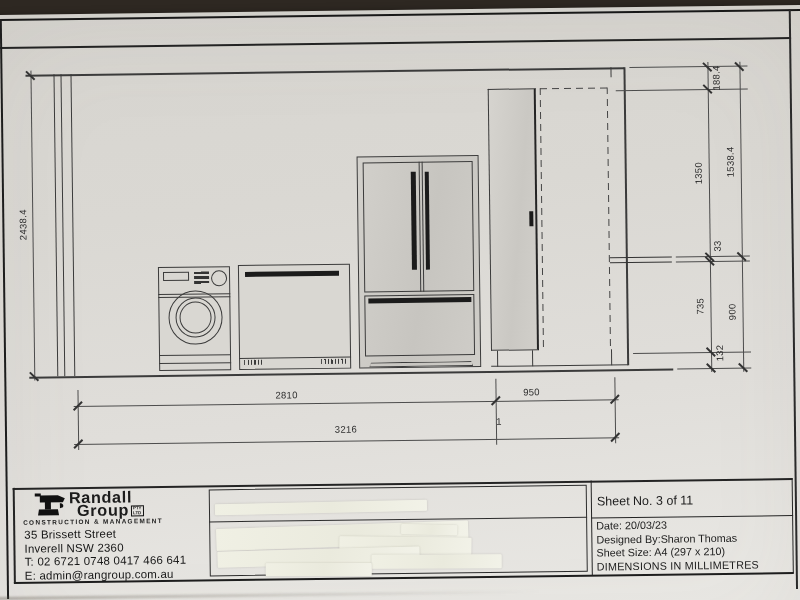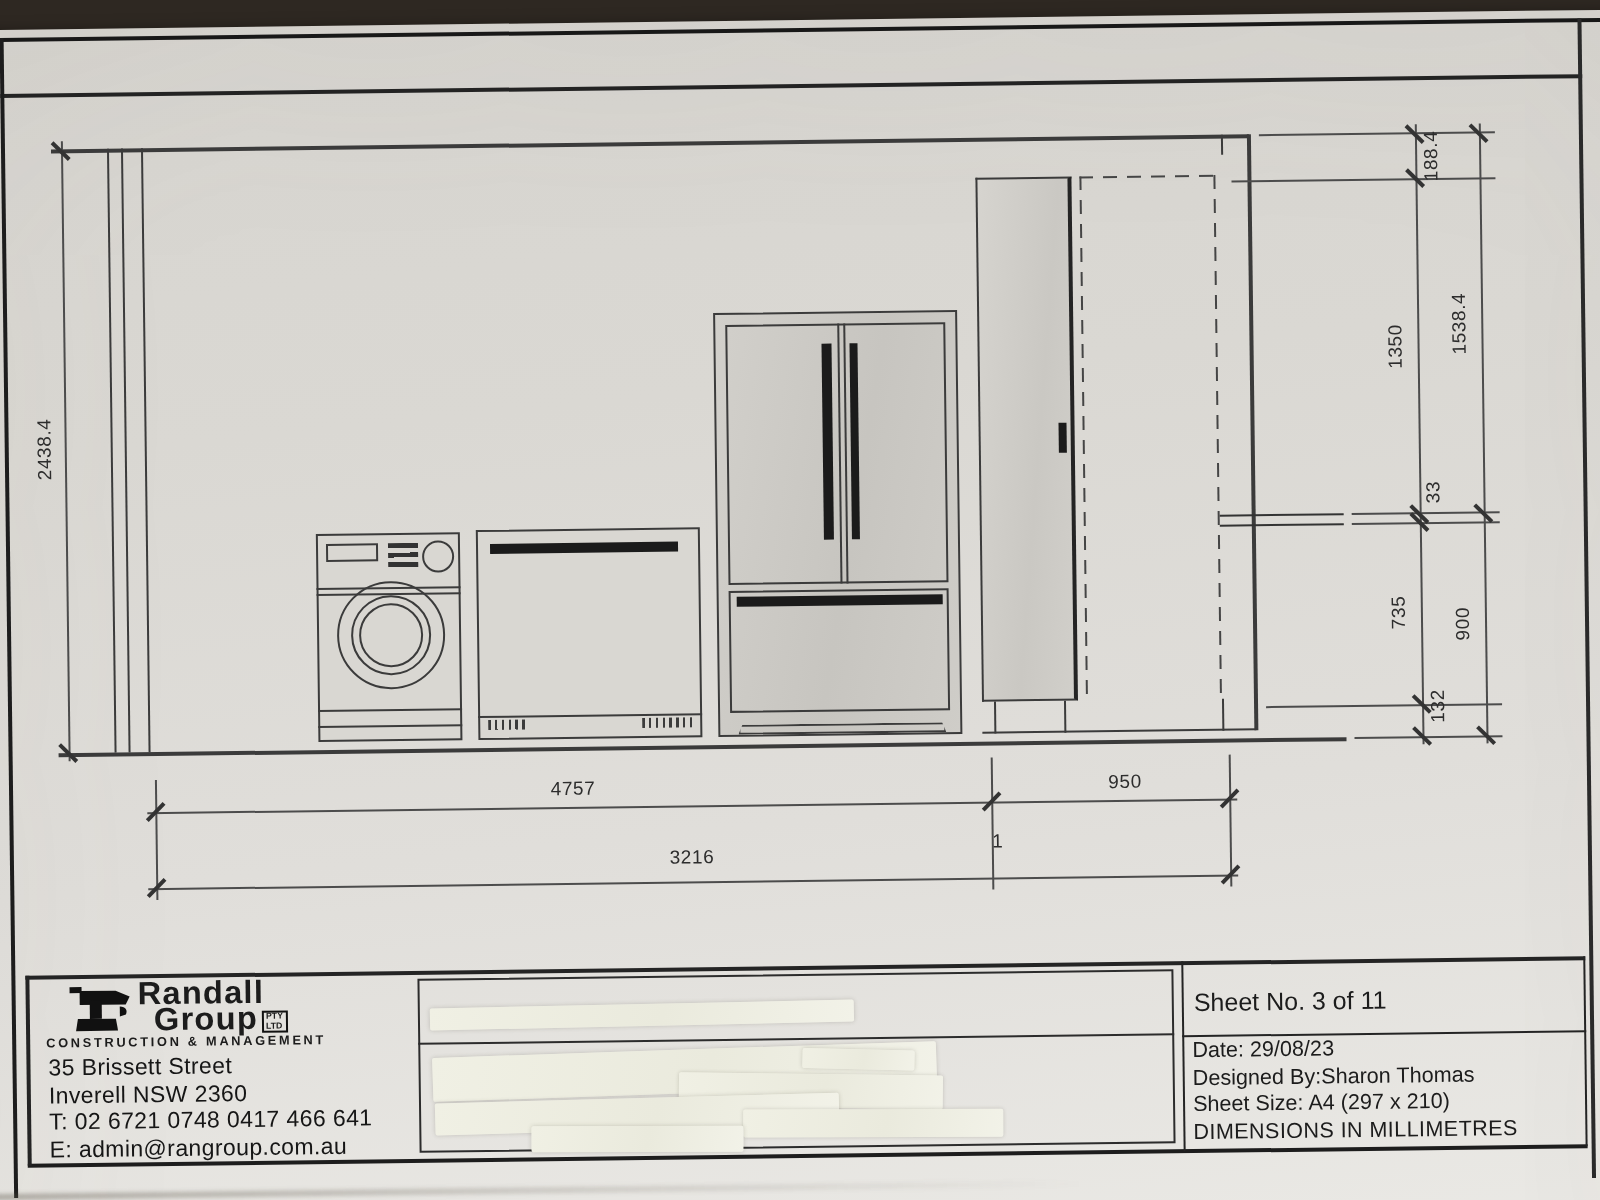--- a/index.html
+++ b/index.html
@@ -139,22 +139,22 @@
           <div class="vl dim" style="left:76px;top:386px;height:60px;"></div>
           <div class="vl dim" style="left:494px;top:380px;height:66px;"></div>
           <div class="vl dim" style="left:613px;top:380px;height:66px;"></div>
           <div class="hl dim" style="left:72px;top:402px;width:545px;"></div>
           <div class="hl dim" style="left:72px;top:440px;width:545px;"></div>
           <div class="tick h" style="left:70px;top:401px;"></div>
           <div class="tick h" style="left:488px;top:401px;"></div>
           <div class="tick h" style="left:607px;top:401px;"></div>
           <div class="tick h" style="left:70px;top:439px;"></div>
           <div class="tick h" style="left:607px;top:439px;"></div>
-          <span class="dlab" style="left:285px;top:388px;">4757</span>
-          <span class="dlab" style="left:561px;top:388px;">950</span>
+          <span class="dlab" style="left:285px;top:388px;">2810</span>
+          <span class="dlab" style="left:530px;top:388px;">950</span>
           <span class="dlab" style="left:497px;top:417px;">1</span>
           <span class="dlab" style="left:344px;top:423px;">3216</span>
         </div>
       </div>
 
       <div>
         <div class="hl" style="left:10px;top:483px;width:780px;height:1.6px;background:#242424;"></div>
         <div class="hl" style="left:10px;top:577px;width:780px;height:2px;background:#1d1d1d;"></div>
         <div class="vl" style="left:10px;top:483px;height:95px;width:1.6px;background:#242424;"></div>
         <div class="vl" style="left:788.5px;top:483px;height:95px;width:1.6px;background:#242424;"></div>
@@ -189,21 +189,21 @@
           <div class="tape" style="left:336px;top:537px;width:132px;height:17px;transform:rotate(1.4deg);"></div>
           <div class="tape" style="left:214px;top:548px;width:202px;height:16px;transform:rotate(-.8deg);"></div>
           <div class="tape" style="left:368px;top:555px;width:130px;height:14px;transform:rotate(.5deg);"></div>
           <div class="tape" style="left:262px;top:562px;width:106px;height:13px;transform:rotate(.6deg);"></div>
         </div>
 
         <div>
           <div class="vl" style="left:588px;top:483px;height:95px;width:1.4px;background:#242424;"></div>
           <div class="hl" style="left:588px;top:519.5px;width:202px;height:1.4px;background:#242424;"></div>
           <div class="tb-text" style="left:594px;top:497px;font-size:12.5px;font-weight:500;">Sheet No. 3 of 11</div>
-          <div class="tb-text" style="left:593px;top:522px;font-size:10.8px;">Date: 29/08/23</div>
+          <div class="tb-text" style="left:593px;top:522px;font-size:10.8px;">Date: 20/03/23</div>
           <div class="tb-text" style="left:593px;top:535.5px;font-size:10.8px;">Designed By:Sharon Thomas</div>
           <div class="tb-text" style="left:593px;top:549px;font-size:10.8px;">Sheet Size: A4 (297 x 210)</div>
           <div class="tb-text" style="left:593px;top:562.5px;font-size:10.8px;letter-spacing:.2px;">DIMENSIONS IN MILLIMETRES</div>
         </div>
       </div>
 
       <div class="paper-edge"></div>
     </div>
   </div>
 </div>

